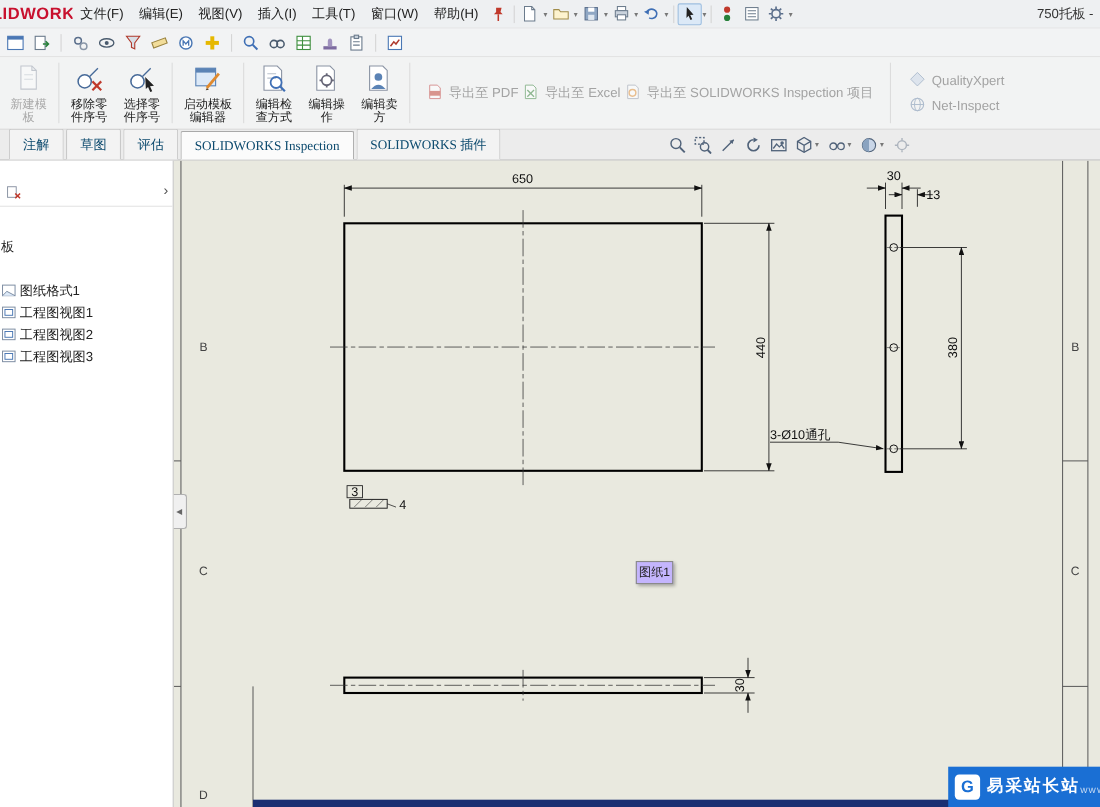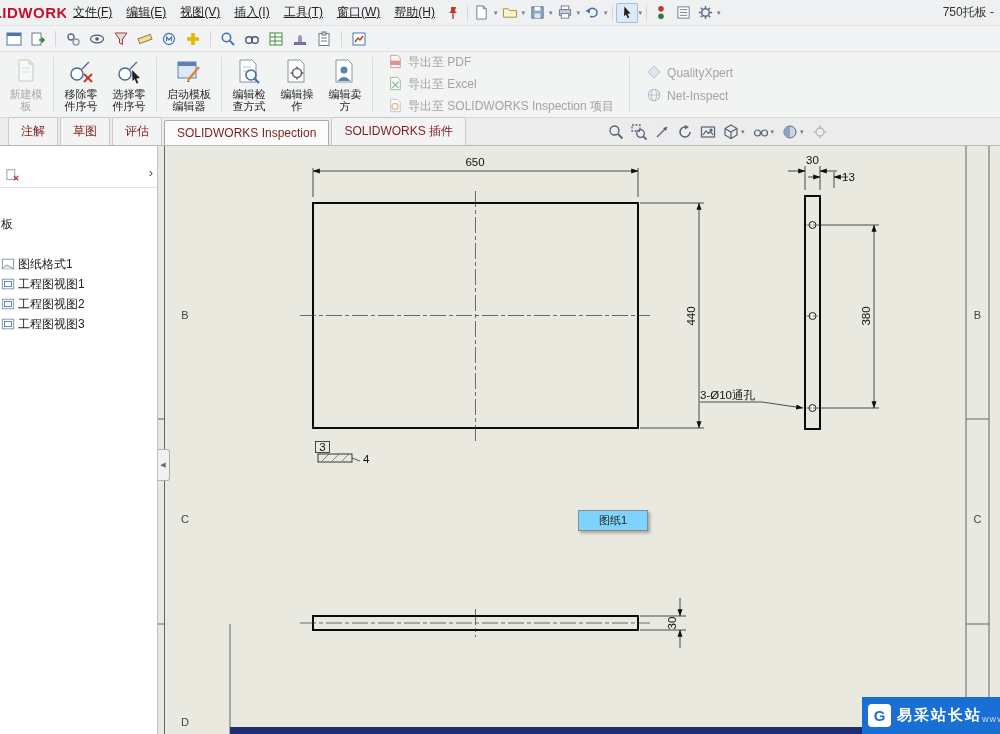--- a/index.html
+++ b/index.html
@@ -5,63 +5,63 @@
   * { box-sizing: border-box; margin: 0; padding: 0; }
   html,body { width:1000px; height:734px; }
   body {
     position:relative; overflow:hidden; background:#f0f0f0;
     font-family:"Liberation Sans", sans-serif; font-size:12px; color:#222;
   }
   
   .titlebar{height:26px;display:flex;align-items:center;background:#eef0f2;border-bottom:1px solid #e3e3e3;}
   .logo{width:66px;overflow:hidden;white-space:nowrap;flex:none;}
   .logo span{display:inline-block;margin-left:-30px;color:#c8102e;font-weight:bold;font-size:15px;letter-spacing:.5px;}
-  .menu{display:flex;align-items:center;text-decoration:underline;}
+  .menu{display:flex;align-items:center;}
   .mi{padding:4px 7px;cursor:default;white-space:nowrap;}
   .tbico{width:22px;height:20px;display:flex;align-items:center;justify-content:center;flex:none;}
   .caret{font-size:7px;color:#777;margin:0 1px;}
   .sepv{width:1px;height:16px;background:#d5d5d5;margin:0 3px;flex:none;}
   .cursorbtn{background:#dce9f7;border:1px solid #9ebfe0;border-radius:2px;}
   .doctitle{margin-left:auto;padding-right:6px;color:#333;white-space:nowrap;}
   
   .toolbar2{height:26px;display:flex;align-items:center;background:#f2f3f4;border-bottom:1px solid #e2e2e2;padding-left:4px;gap:4px;}
   .t2{width:20px;height:20px;display:flex;align-items:center;justify-content:center;flex:none;}
   
   .ribbon{height:66px;background:#f2f3f3;border-bottom:1px solid #d8d8d8;display:flex;align-items:stretch;padding:2px 0 2px 2px;}
   .rbtn{width:48px;display:flex;flex-direction:column;align-items:center;padding-top:4px;gap:2px;
         font-size:11px;line-height:12px;text-align:center;cursor:default;}
   .rbtn.wide{width:58px;}
   .rlabel{white-space:pre-line;}
   .rbtn.disabled{color:#a8a8a8;}
   .rbtn.disabled svg{opacity:.45;}
   .rgsep{width:1px;background:#dcdcdc;margin:3px 3px;}
-  .exportcol{display:flex;flex-direction:column;justify-content:center;gap:4px;padding:0 12px;min-width:230px;}
+  .exportcol{display:flex;flex-direction:row;justify-content:center;gap:4px;padding:0 12px;min-width:230px;}
   .exrow{display:flex;align-items:center;gap:6px;color:#a3a3a3;}
   .exrow svg{opacity:.5;flex:none;}
   .svccol{display:flex;flex-direction:column;justify-content:center;gap:6px;padding:0 14px;}
   
   .tabrow{height:28px;background:#ececec;border-bottom:1px solid #b9b9b9;display:flex;align-items:flex-end;padding-left:8px;}
-  .tab{padding:5px 12px;background:#f3f3f3;border:1px solid #c9c9c9;border-bottom:none;margin-right:2px;border-radius:2px 2px 0 0;color:#7f1d1d;cursor:default;white-space:nowrap;}
+  .tab{padding:5px 12px;background:#f3f3f3;border:1px solid #c9c9c9;border-bottom:none;margin-right:2px;border-radius:2px 2px 0 0;color:#0c4a6e;cursor:default;white-space:nowrap;font-family:Liberation Serif, serif;}
   .tab.active{background:#fbfbfb;border-color:#a9a9a9;}
   
   .main{position:absolute;top:146px;left:0;right:0;bottom:0;display:flex;}
   .panel{width:158px;background:#fff;border-right:1px solid #c0c0c0;position:relative;flex:none;overflow:hidden;}
   .paneltop{height:42px;border-bottom:1px solid #e4e4e4;position:relative;}
   .panelico{position:absolute;left:6px;top:22px;}
   .chev{position:absolute;right:4px;top:20px;font-size:13px;color:#555;cursor:pointer;line-height:14px;}
   .tree{padding-top:26px;}
   .ti{height:20px;display:flex;align-items:center;gap:3px;padding-left:1px;white-space:nowrap;cursor:default;}
   .ti svg{flex:none;}
   .tspacer{height:20px;}
   .canvas{flex:1;position:relative;background:#e9e9df;overflow:hidden;}
   .sheet{position:absolute;left:0;top:0;}
   .sheet text{font-family:"Liberation Sans",sans-serif;font-size:11.5px;fill:#111;}
   .sheet .zone{font-size:11px;fill:#444;}
   
-  .tooltip{position:absolute;left:420px;top:364px;padding:2px 20px;background:#7dd3fc;border:1px solid #8a8a8a;
+  .tooltip{position:absolute;left:420px;top:364px;padding:2px 2px;background:#c4b5fd;border:1px solid #8a8a8a;
            box-shadow:2px 2px 3px rgba(0,0,0,.3);font-size:11px;color:#222;white-space:nowrap;}
   
   .sidetab{position:absolute;left:-1px;top:303px;width:13px;height:32px;background:#f0f0f0;border:1px solid #b0b0b0;
            border-left:none;border-radius:0 3px 3px 0;display:flex;align-items:center;justify-content:center;
            font-size:7px;color:#666;cursor:pointer;}
   
   .headsup{position:absolute;top:124px;left:608px;display:flex;align-items:center;gap:7px;z-index:30;}
   .hic{display:flex;align-items:center;gap:1px;cursor:pointer;}
   .hic.faded{opacity:.4;}
   

